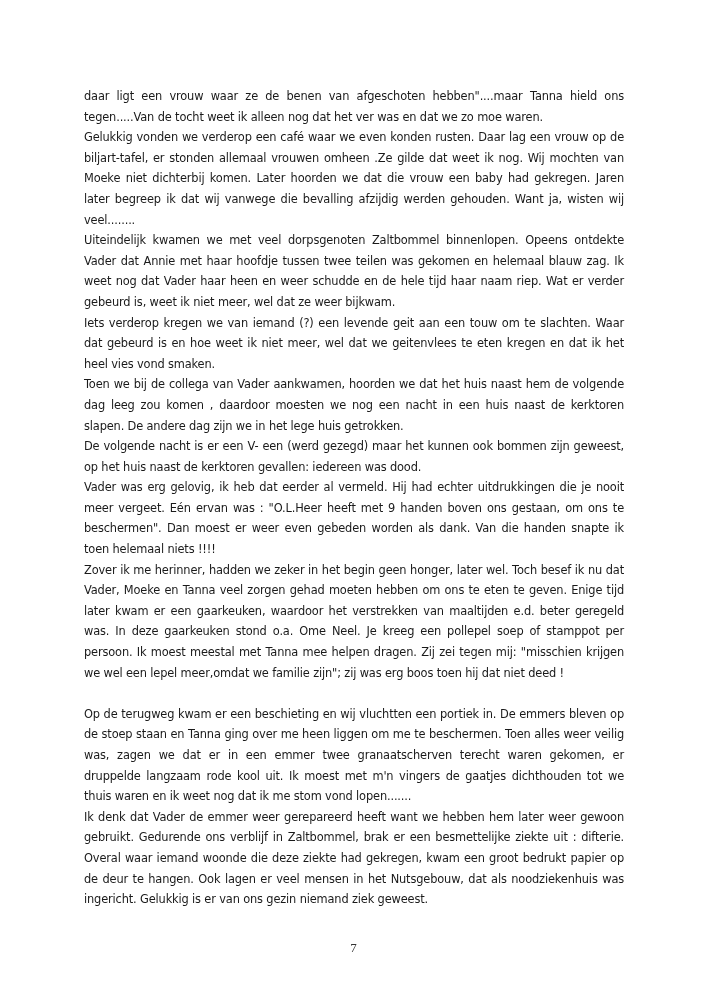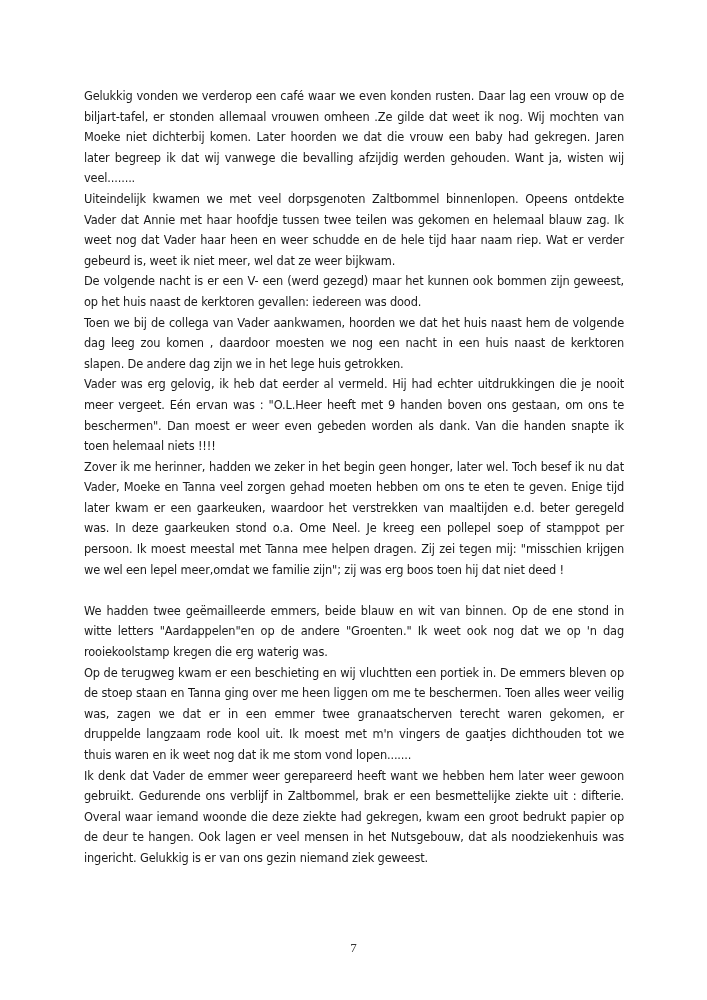--- a/index.html
+++ b/index.html
@@ -16,25 +16,26 @@
   .page-number {
     position: absolute; left: 0; width: 707px; top: 940px;
     text-align: center; font-family: "Liberation Serif", serif;
     font-size: 13px; color: #333;
   }
 </style>
 </head>
 <body>
 
 <div class="page">
+  <p class="para last-left">daar ligt een vrouw waar ze de benen van afgeschoten hebben"....maar Tanna hield ons tegen.....Van de tocht weet ik alleen nog dat het ver was en dat we zo moe waren.</p>
   <p class="para last-left">Gelukkig vonden we verderop een café waar we even konden rusten. Daar lag een vrouw op de biljart-tafel, er stonden allemaal vrouwen omheen .Ze gilde dat weet ik nog. Wij mochten van Moeke niet dichterbij komen. Later hoorden we dat die vrouw een baby had gekregen. Jaren later begreep ik dat wij vanwege die bevalling afzijdig werden gehouden. Want ja, wisten wij veel........</p>
   <p class="para last-left">Uiteindelijk  kwamen we met veel dorpsgenoten Zaltbommel binnenlopen. Opeens ontdekte Vader dat Annie met haar hoofdje tussen twee teilen was gekomen en helemaal blauw zag. Ik weet nog dat Vader haar heen en  weer schudde en de hele tijd haar naam riep. Wat er verder gebeurd is, weet ik niet meer, wel dat ze weer bijkwam.</p>
+  <p class="para last-left">Iets verderop kregen we van iemand (?) een levende geit aan een touw om te slachten. Waar dat gebeurd is en hoe weet ik niet meer, wel dat we geitenvlees te eten kregen en dat ik het heel vies vond smaken.</p>
+  <p class="para last-left">Toen we bij de collega van Vader aankwamen, hoorden we dat het huis naast hem de volgende dag leeg zou komen , daardoor moesten we nog een nacht in een huis naast de kerktoren slapen. De andere dag zijn we in het lege huis getrokken.</p>
   <p class="para last-left">De volgende nacht is er een V- een (werd gezegd) maar het kunnen ook bommen zijn geweest, op het huis naast de kerktoren gevallen:  iedereen was dood.</p>
-  <p class="para last-left">Toen we bij de collega van Vader aankwamen, hoorden we dat het huis naast hem de volgende dag leeg zou komen , daardoor moesten we nog een nacht in een huis naast de kerktoren slapen. De andere dag zijn we in het lege huis getrokken.</p>
   <p class="para last-left">Vader was erg gelovig, ik heb dat eerder al vermeld. Hij had echter uitdrukkingen die je nooit meer vergeet. Eén ervan was : "O.L.Heer heeft met 9 handen boven ons gestaan, om ons te beschermen". Dan moest er weer even gebeden worden als dank. Van die handen snapte ik toen helemaal niets !!!!</p>
   <p class="para last-left">Zover ik me herinner, hadden we zeker in het begin geen honger, later wel. Toch besef ik nu dat Vader, Moeke en Tanna veel zorgen gehad moeten hebben om ons te eten te geven. Enige tijd later  kwam er een gaarkeuken, waardoor het verstrekken van maaltijden e.d. beter geregeld was. In deze gaarkeuken stond o.a. Ome Neel. Je kreeg een pollepel soep of stamppot per persoon. Ik moest meestal met Tanna mee helpen dragen. Zij zei tegen mij: "misschien krijgen we wel een lepel meer,omdat we familie zijn"; zij was erg boos toen hij dat niet deed !</p>
   <div class="spacer"></div>
-  <p class="para last-left">We hadden twee geëmailleerde emmers, beide blauw en wit van binnen. Op de ene stond in witte letters "Aardappelen"en op de andere "Groenten." Ik weet ook nog dat we op 'n dag rooiekoolstamp kregen die erg waterig was.</p>
   <p class="para last-left">Op de terugweg kwam er een beschieting en wij vluchtten een portiek in. De emmers bleven op de stoep staan en Tanna ging over me heen liggen om me te beschermen. Toen alles weer veilig was, zagen we dat er in een emmer twee granaatscherven terecht waren gekomen, er druppelde langzaam rode kool uit. Ik moest  met m'n vingers de gaatjes dichthouden tot we thuis waren en ik weet nog dat ik me stom vond lopen.......</p>
   <p class="para last-left">Ik denk dat Vader de emmer weer gerepareerd heeft want we hebben hem later weer gewoon gebruikt. Gedurende ons verblijf in Zaltbommel, brak er een besmettelijke ziekte uit : difterie. Overal waar iemand woonde die deze ziekte had gekregen, kwam een groot bedrukt papier op de deur te hangen. Ook lagen er veel mensen in het Nutsgebouw, dat als noodziekenhuis was ingericht. Gelukkig is er van ons gezin niemand ziek geweest.</p>
 </div>
 
 <div class="page-number">7</div>
 
 </body></html>

